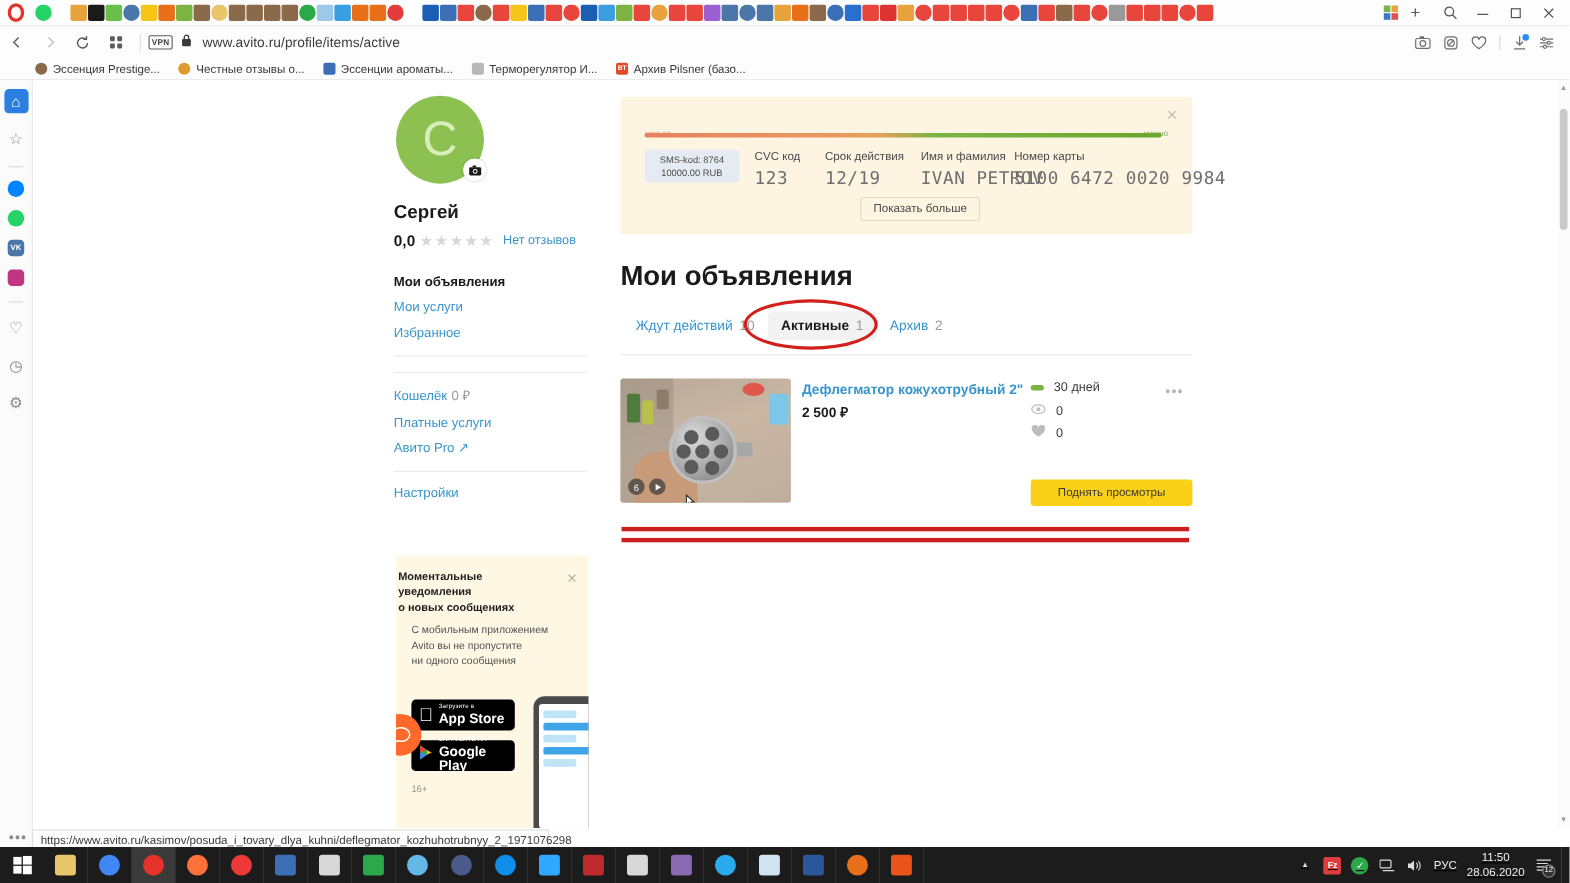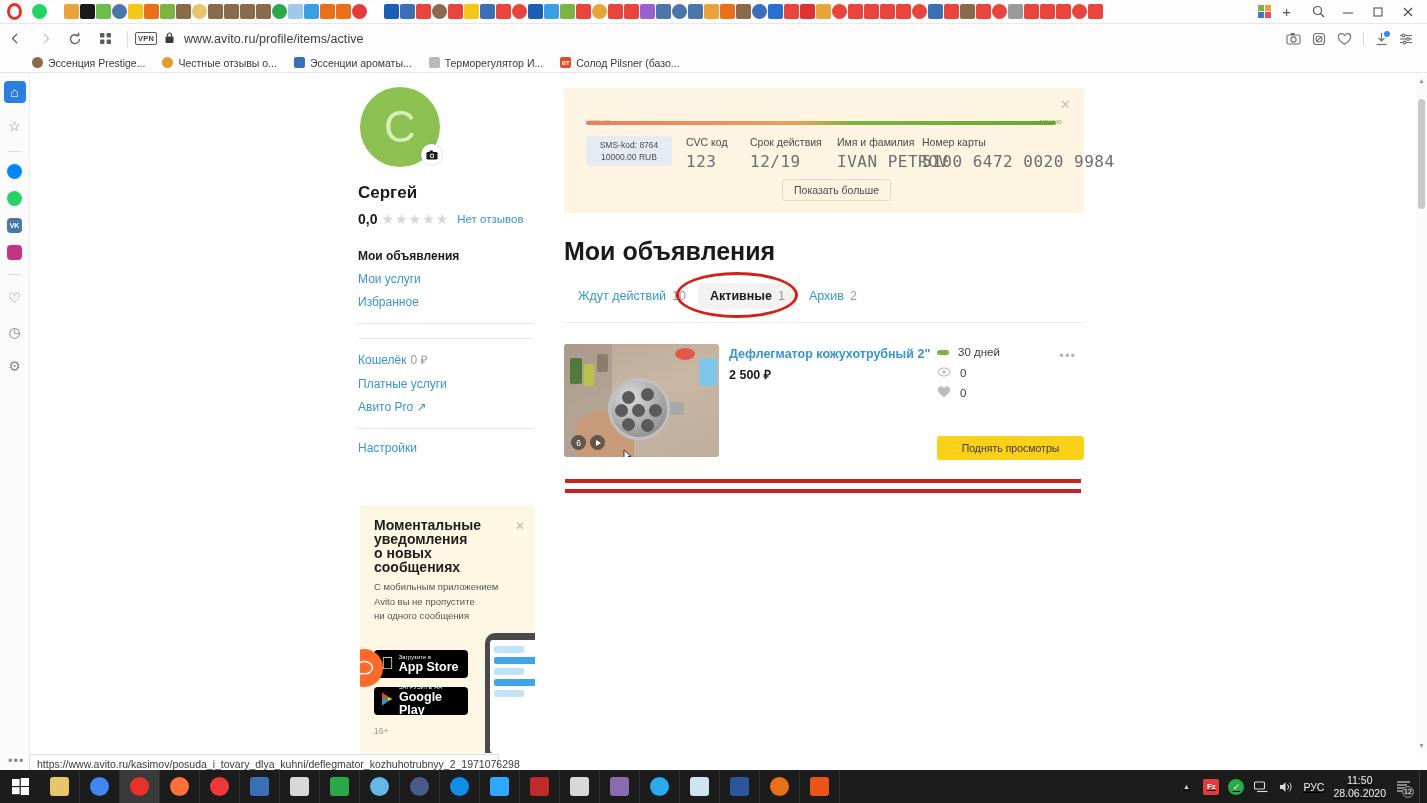--- a/index.html
+++ b/index.html
@@ -109,21 +109,21 @@
   .mlink { font-size: 12px; color: #3895cd; margin-bottom: 9px; display: block; }
   .mlink.bold { color: #1a1a1a; font-weight: bold; }
   .mlink .muted { color: #9a9a9a; margin-left: 4px; }
 
   
   .promo {
     position: absolute; left: 360px; top: 505px; width: 175px; height: 248px;
     background: #fdf7e3; overflow: hidden;
   }
   .promo-close { position: absolute; top: 14px; right: 10px; color: #bdb59a; font-size: 12px; }
-  .promo-t { font-size: 14px; font-weight: bold; color: #1d1d1d; line-height: 14px; padding: 13px 14px 0 14px; }
+  .promo-t { font-size: 10px; font-weight: bold; color: #1d1d1d; line-height: 14px; padding: 13px 14px 0 2px; }
   .promo-s { font-size: 9.5px; color: #555; line-height: 14.5px; padding: 6px 14px 0 14px; }
   .badge-store {
     width: 94px; height: 28px; background: #000; border-radius: 4px; margin-left: 14px; margin-top: 9px;
     display: flex; align-items: center; padding-left: 7px; gap: 5px; color: #fff;
   }
   .bs-sub { font-size: 5.6px; line-height: 7px; letter-spacing: .2px; }
   .bs-main { font-size: 12.5px; font-weight: bold; line-height: 13px; }
   .promo-age { font-size: 8.5px; color: #9c957f; padding: 11px 0 0 14px; }
   .phone-mock {
     position: absolute; right: -18px; bottom: 0; width: 68px; height: 120px;
@@ -451,21 +451,21 @@
       <div class="bm">
         <span class="fav" style="background: rgb(59, 111, 181);"></span>
         <span>Эссенции ароматы...</span>
       </div>
       <div class="bm">
         <span class="fav" style="background: rgb(184, 184, 184);"></span>
         <span>Терморегулятор И...</span>
       </div>
       <div class="bm">
         <span class="fav" style="background: rgb(226, 75, 40); color: rgb(255, 255, 255); font-size: 6px; display: flex; align-items: center; justify-content: center; font-weight: bold;">BT</span>
-        <span>Солод Pilsner (базо...</span>
+        <span>Архив Pilsner (базо...</span>
       </div>
     </div>
 
   <div class="sidebar" id="opera-sidebar">
       <div class="sbi active">
         <span style="font-size: 14px; color: rgb(255, 255, 255); font-weight: normal;">⌂</span>
       </div>
       <div class="sbi">
         <span style="font-size: 14px; color: rgb(138, 138, 138); font-weight: normal;">☆</span>
       </div>

